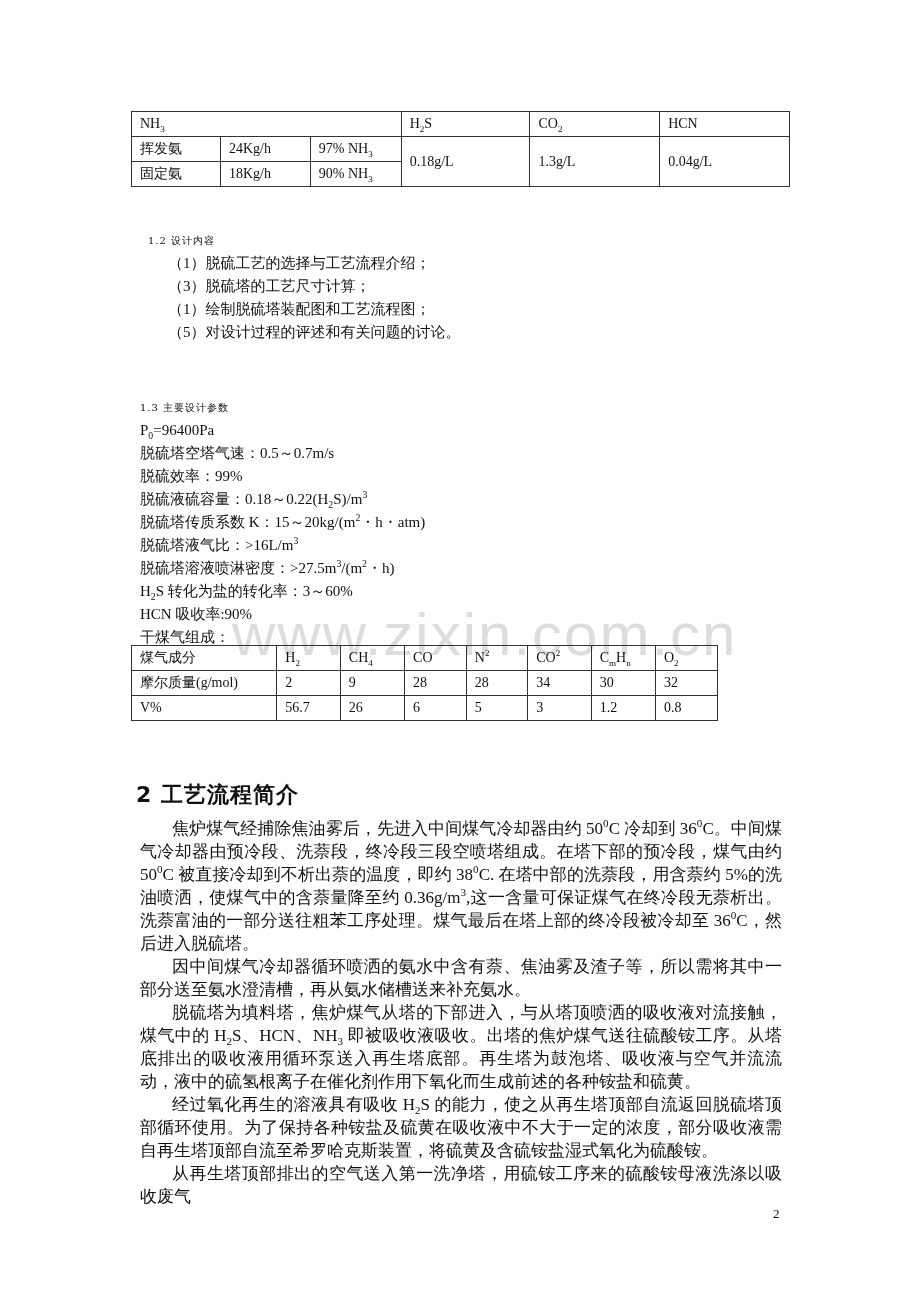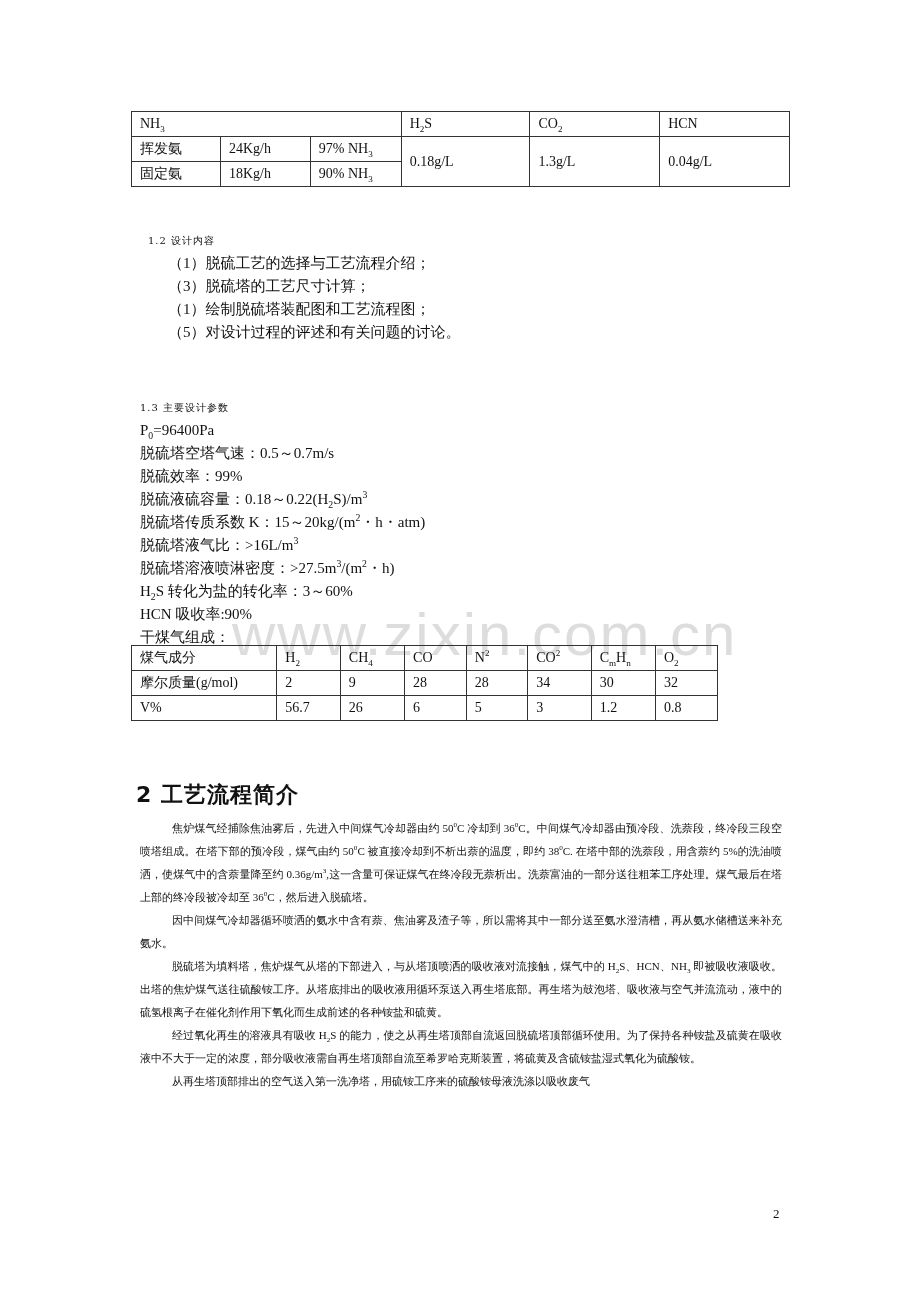--- a/index.html
+++ b/index.html
@@ -17,21 +17,21 @@
   .sec { position: absolute; font-size: 15px; line-height: 23px; white-space: nowrap; }
   .sub-head { font-family: "DejaVu Serif", "Liberation Serif", serif; font-size: 10px; letter-spacing: 1px; margin-top: 16px; }
   .list-item { padding-left: 20px; }
 
   #params { left: 140px; top: 380px; }
   #design { left: 148px; top: 213px; }
 
   #h2 { position: absolute; left: 136px; top: 780px; font-family: "DejaVu Sans", "Liberation Sans", sans-serif;
         font-size: 22px; font-weight: bold; letter-spacing: 1px; }
 
-  #body { position: absolute; left: 140px; top: 817px; width: 642px; font-size: 11px; line-height: 23px; }
+  #body { position: absolute; left: 140px; top: 817px; width: 642px; font-size: 17px; line-height: 23px; }
   #body p { margin: 0; text-indent: 32px; text-align: justify; text-align-last: left; }
 
   #watermark { position: absolute; left: 232px; top: 600px; font-family: Liberation Sans, sans-serif;
                font-size: 60px; color: rgba(180,180,180,0.45); letter-spacing: 2px; pointer-events: none; white-space: nowrap; }
 
   #pagenum { position: absolute; left: 773px; top: 1206px; font-size: 13px; }
   sub, sup { font-size: 65%; line-height: 0; }
 </style>
 </head>
 <body>

